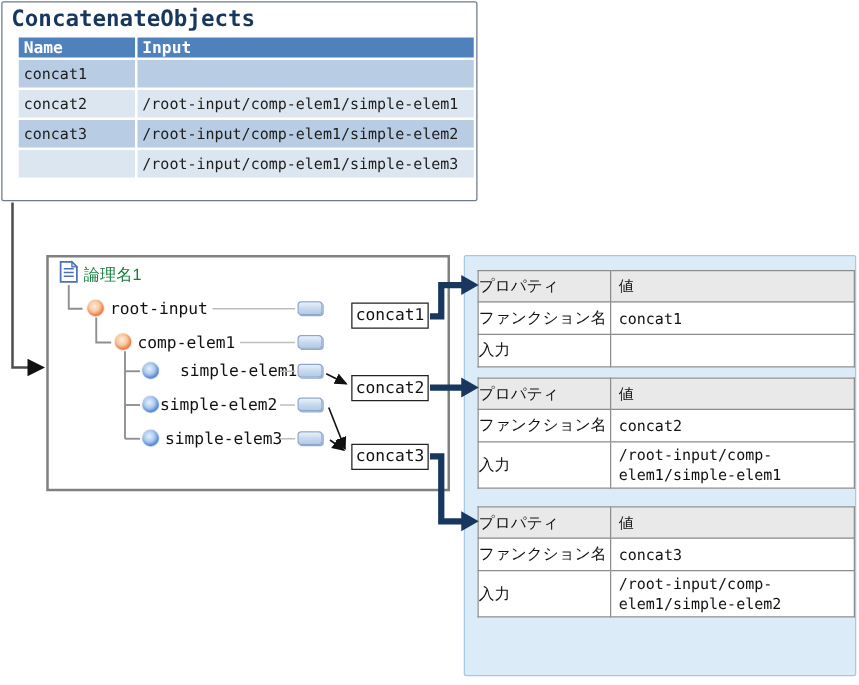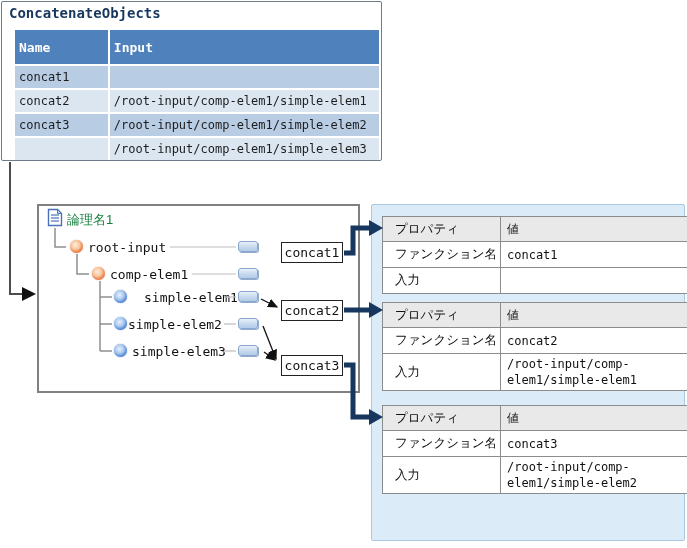--- a/index.html
+++ b/index.html
@@ -3,25 +3,25 @@
 <meta charset="utf-8">
 <style>
   html,body{margin:0;padding:0;background:#fff;}
   .page{position:relative;width:687px;height:548px;background:#fff;overflow:hidden;
         font-family:"Liberation Sans",sans-serif;}
 
   
   .top-box{position:absolute;left:1px;top:1px;width:381px;height:160px;
            border:1px solid #6e7b8a;border-radius:2px;background:#fff;box-sizing:border-box;}
   .top-title{position:absolute;left:7px;top:3px;font-family:"DejaVu Sans Mono",monospace;
-             font-weight:bold;font-size:14px;color:#17375e;white-space:nowrap;text-align:right;}
+             font-weight:bold;font-size:18px;color:#17375e;white-space:nowrap;text-align:right;}
   table.src{position:absolute;left:11px;top:26px;border-collapse:separate;border-spacing:2px;}
   table.src td{font-family:"DejaVu Sans Mono",monospace;font-size:12px;color:#1d1d1d;
                padding:0 4px;vertical-align:middle;}
-  table.src tr.hd td{background:#4f81bd;color:#fff;font-weight:bold;font-size:13px;height:34px;}
+  table.src tr.hd td{background:#4f81bd;color:#fff;font-weight:bold;font-size:13px;height:16px;}
   table.src tr.r td{height:22px;}
   table.src tr.odd td{background:#b8cce4;}
   table.src tr.even td{background:#dce6f1;}
   table.src td.c1{width:85px;}
   table.src td.c2{width:262px;}
 
   
   .sec-label{position:absolute;font-size:14px;color:#1a1a1a;white-space:nowrap;}
 
   
@@ -45,21 +45,21 @@
           justify-content:center;font-family:"DejaVu Sans Mono",monospace;font-size:13px;color:#111;}
 
   
   .panel{position:absolute;left:371px;top:204px;width:314px;height:337px;background:#dcebf8;
          border:1px solid #a8c8e4;border-radius:2px;box-sizing:border-box;}
   table.props{position:absolute;left:382px;border-collapse:collapse;background:#fff;
               width:291px;table-layout:fixed;}
   table.props td{border:1px solid #8c8c8c;padding:2px 6px;vertical-align:middle;
                  font-size:12.5px;color:#111;}
   table.props tr.hd td{background:#e9e9e9;height:20px;}
-  table.props td.k{width:103px;white-space:nowrap;padding:2px 2px 2px 12px;}
+  table.props td.k{width:103px;white-space:nowrap;padding:2px 2px 2px 0;}
   table.props td.v{width:182px;font-family:"DejaVu Sans Mono",monospace;font-size:12px;
                    overflow-wrap:break-word;line-height:16px;}
   table.props tr.r1 td{height:21px;}
 
   
   svg.overlay{position:absolute;left:0;top:0;pointer-events:none;}
 
   .doc-icon{position:absolute;left:47px;top:208px;}
 </style>
 </head>

